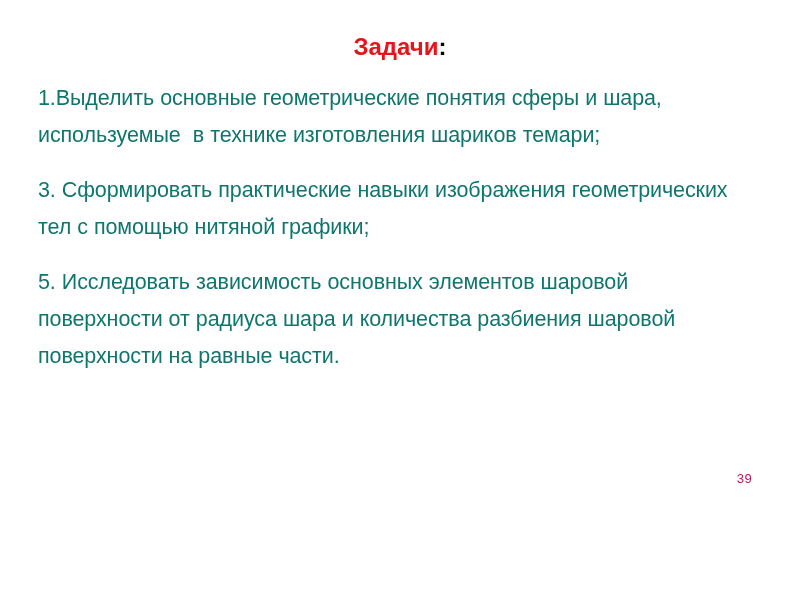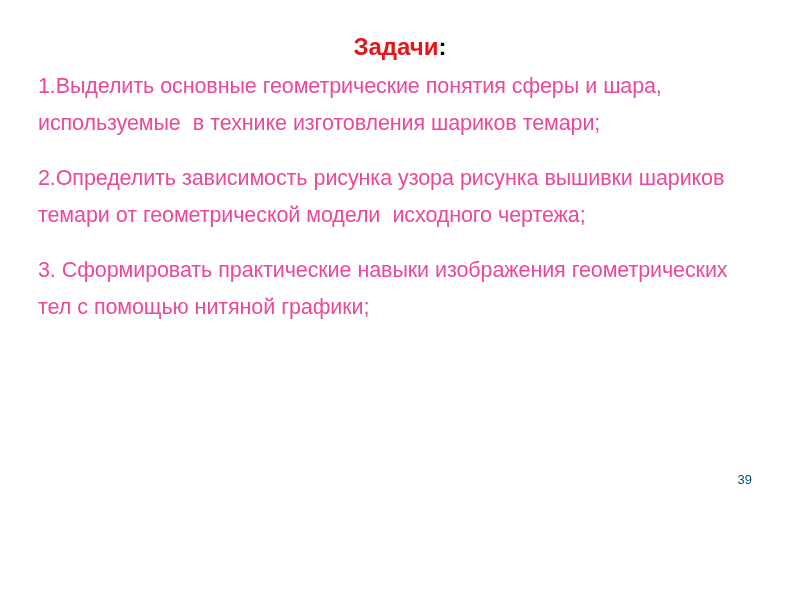--- a/index.html
+++ b/index.html
@@ -47,49 +47,50 @@
   .body-block {
     position: absolute;
     left: 38px;
     top: 68px;
     width: 716px;
   }
 
   .task-item {
     font-size: 21.5px;
     line-height: 37px;
-    color: #ec4899;
-    margin: 0 0 18px 0;
+    color: #0f766e;
+    margin: 12px 0 18px 0;
     white-space: pre-wrap;
     letter-spacing: -0.1px;
     word-spacing: 0.2px;
   }
   .task-item:last-of-type {
     margin-bottom: 0;
   }
 
   
   .page-number {
     position: absolute;
     right: 48px;
     bottom: 20px;
     font-size: 13px;
     line-height: 16px;
-    color: #0c4a6e;
+    color: #be185d;
     text-align: right;
+    font-family: Liberation Mono, monospace;
   }
 </style>
 </head>
 <body>
 
 <div class="slide">
 
   <div class="slide-title"><span class="title-word">Задачи</span><span class="title-punct">:</span></div>
 
   <div class="body-block">
     <p class="task-item">1.Выделить основные геометрические понятия сферы и шара, используемые  в технике изготовления шариков темари;</p>
-    <p class="task-item">2.Определить зависимость рисунка узора рисунка вышивки шариков темари от геометрической модели  исходного чертежа;</p>
     <p class="task-item">3. Сформировать практические навыки изображения геометрических тел с помощью нитяной графики;</p>
+    <p class="task-item">5. Исследовать зависимость основных элементов шаровой поверхности от радиуса шара и количества разбиения шаровой поверхности на равные части.</p>
   </div>
 
   <div class="page-number">39</div>
 
 </div>
 
 </body></html>

